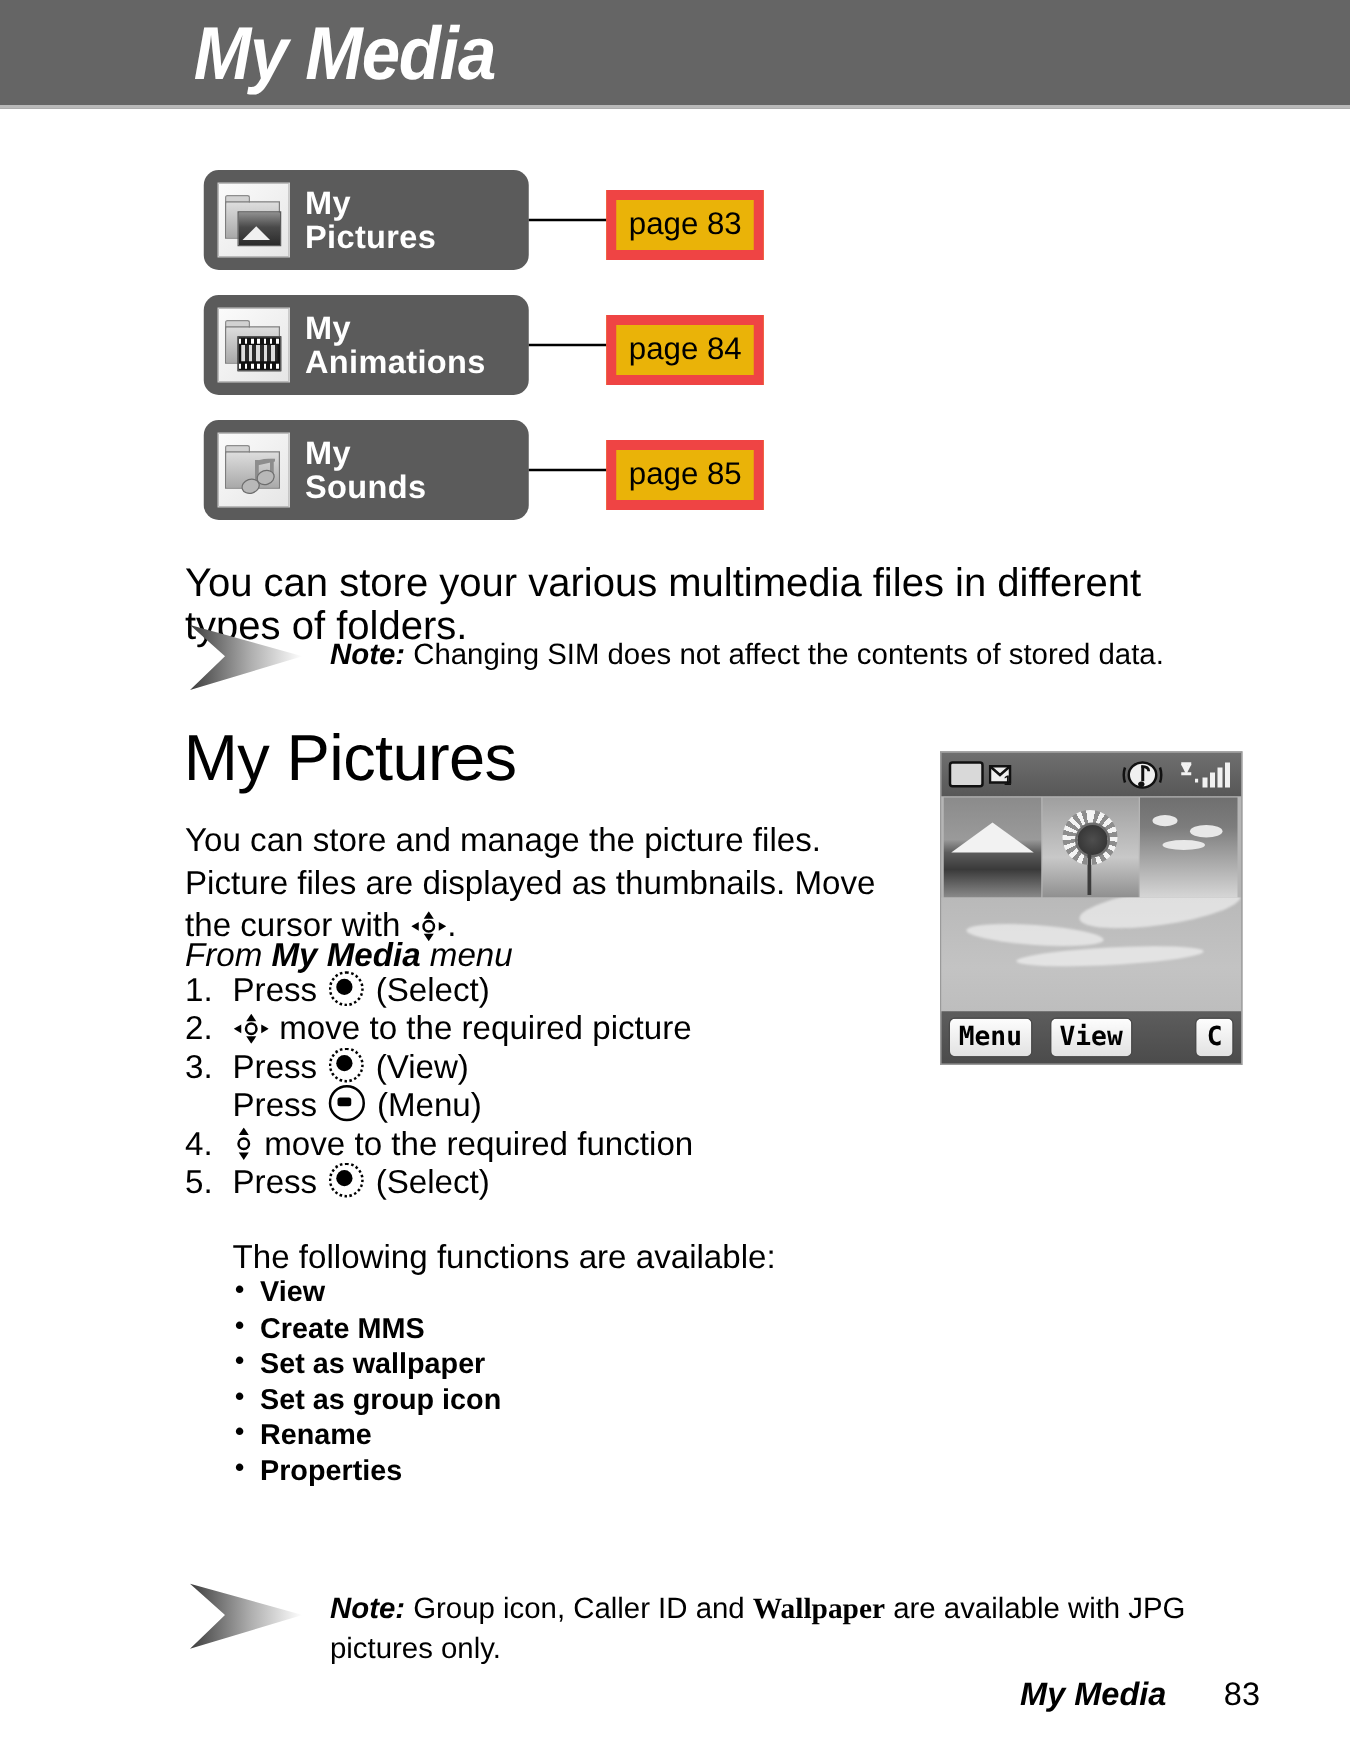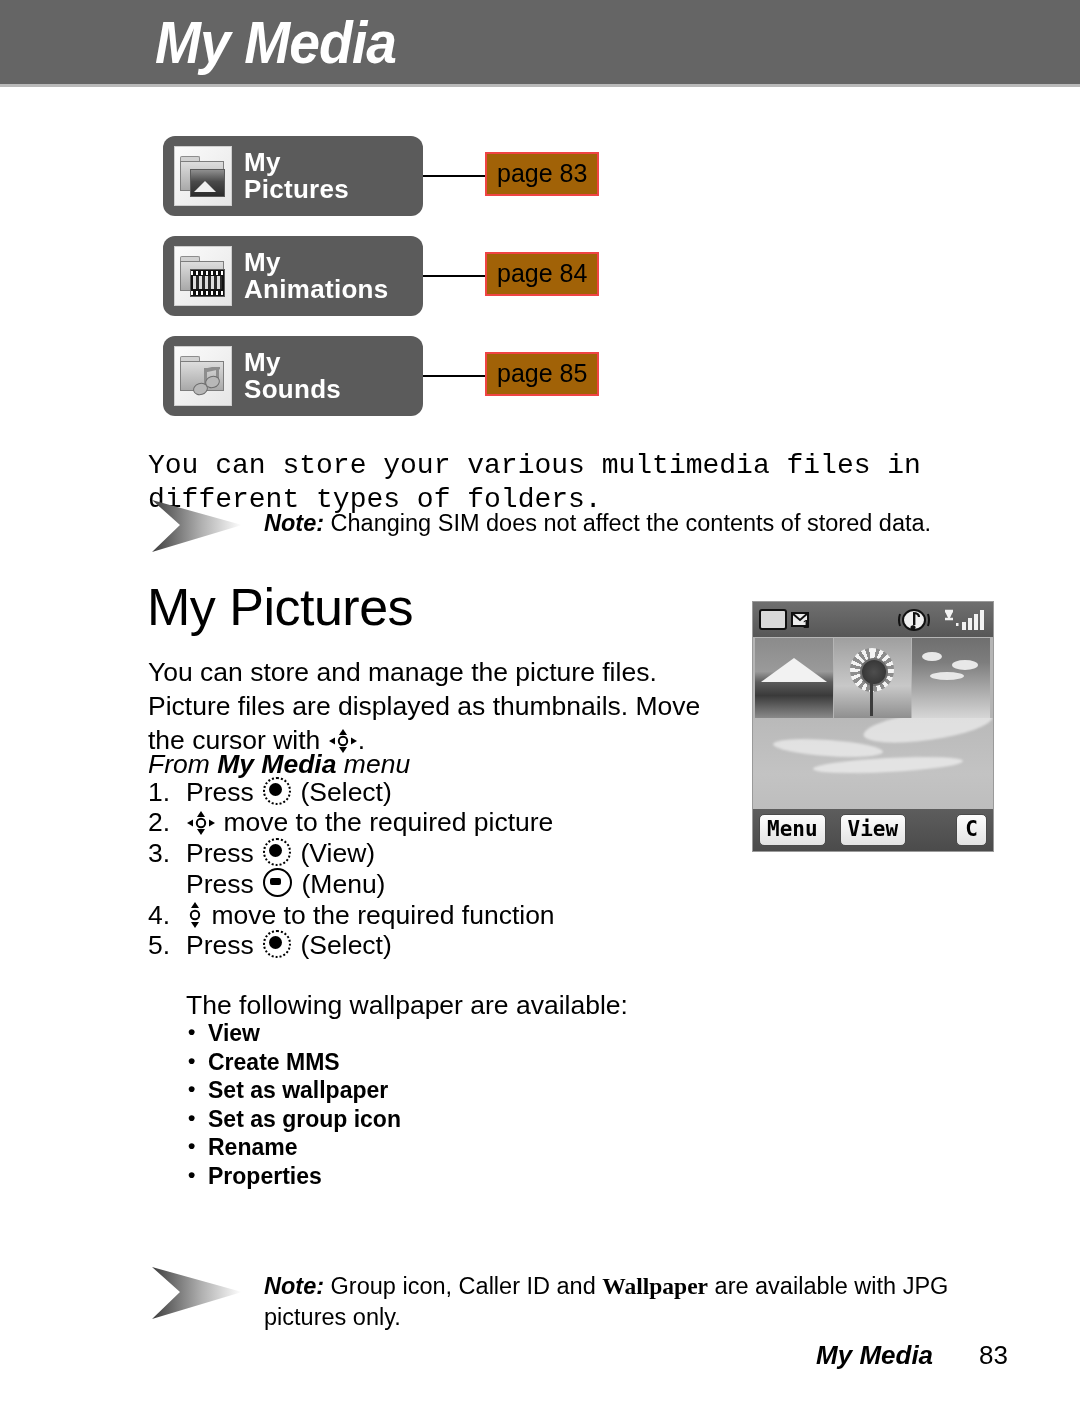--- a/index.html
+++ b/index.html
@@ -76,22 +76,22 @@
   .menu-label .l2 { display: block; }
 
   .connector {
     position: absolute;
     height: 2px;
     background: #000;
     top: 39px;
   }
   .page-box {
     position: absolute;
-    border: 2px solid #ef4444;
-    background: #a16207;
+    border: 8px solid #ef4444;
+    background: #eab308;
     padding: 4px 10px 6px 10px;
     font-size: 25px;
     line-height: 30px;
     white-space: nowrap;
   }
 
   
   .folder {
     position: absolute;
     left: 5px; top: 9px;
@@ -160,23 +160,22 @@
     position:absolute; left:11px; top:0;
     width:16px; height:4px; background:#8d8d8d;
     transform: skewY(-12deg);
   }
 
   
   .intro {
     position: absolute;
     left: 148px; top: 449px;
     width: 830px;
-    font-size: 28px;
+    font-size: 32px;
     line-height: 34px;
-    font-family: Liberation Mono, monospace;
   }
 
   
   .note-block { position: absolute; }
   .note-arrow {
     position: absolute;
     width: 96px; height: 56px;
   }
   .note-arrow svg { display:block; }
   .note-text {
@@ -602,21 +601,21 @@
   <div class="step">
     <span class="step-num">5.</span>
     <span class="step-body">
       <span>Press</span>
       <span class="key key-select"></span>
       <span>(Select)</span>
     </span>
   </div>
 </div>
 
-<div class="fn-head">The following wallpaper are available:</div>
+<div class="fn-head">The following functions are available:</div>
 
 <div class="bullets">
   <ul>
     <li>View</li>
     <li>Create MMS</li>
     <li>Set as wallpaper</li>
     <li>Set as group icon</li>
     <li>Rename</li>
     <li>Properties</li>
   </ul>

